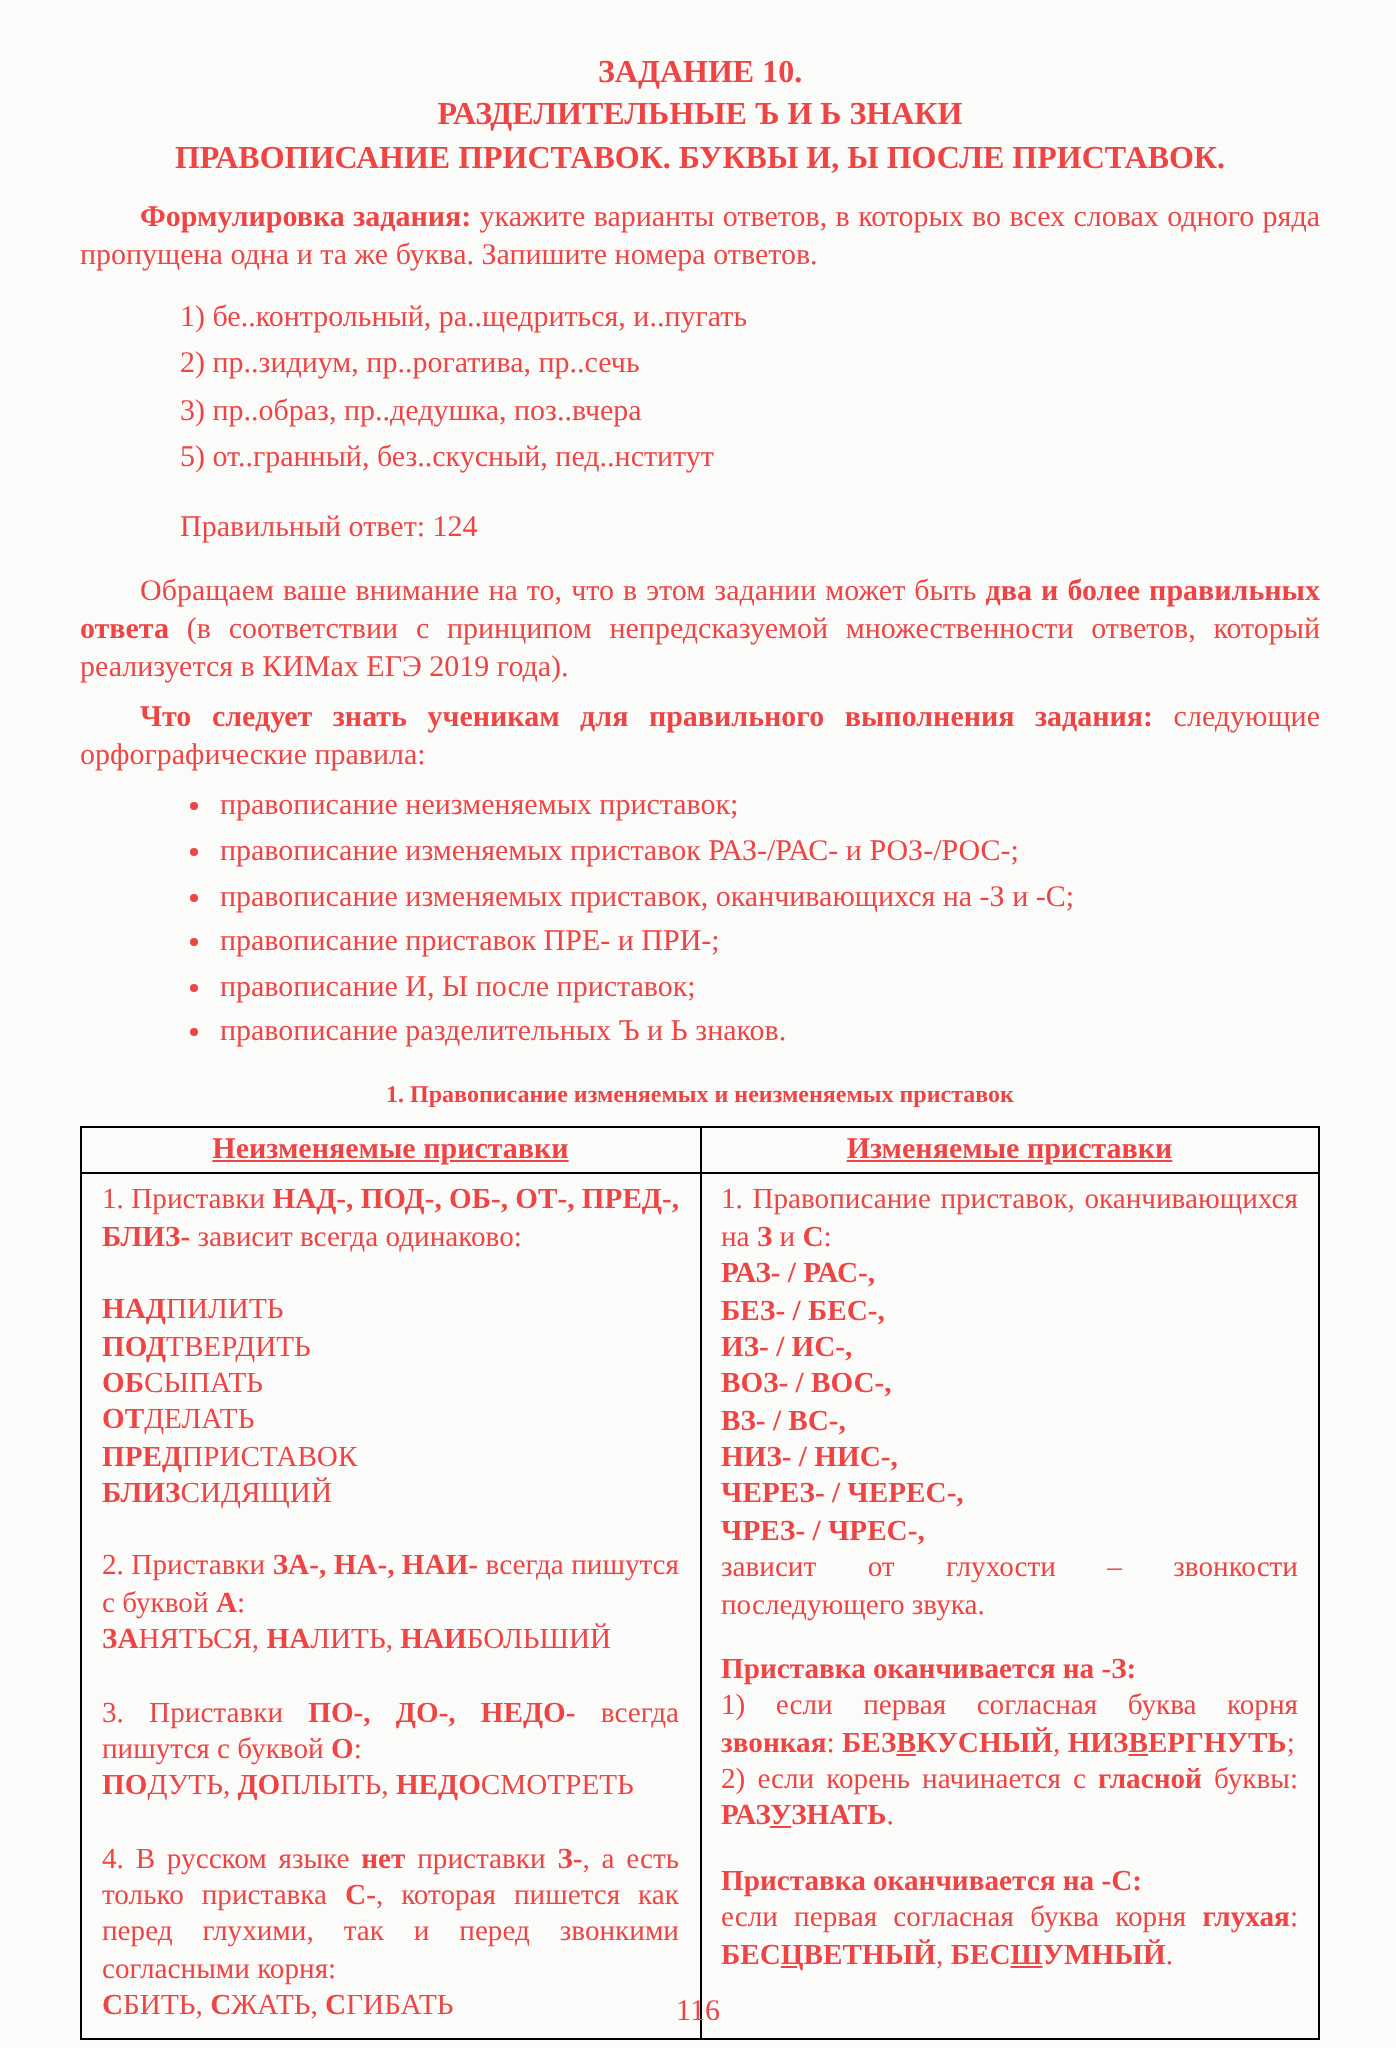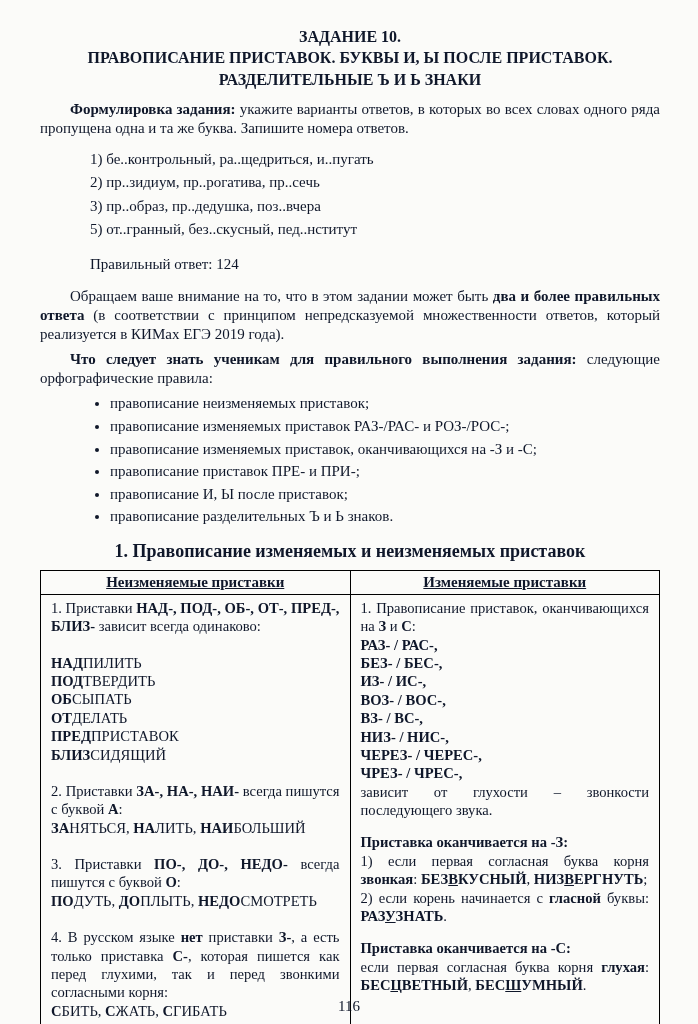--- a/index.html
+++ b/index.html
@@ -1,32 +1,32 @@
 <!DOCTYPE html>
 <html><head>
 <meta charset="utf-8">
 <style>
   html,body{margin:0;padding:0;}
   body{background:#d9d9d9;display:flex;justify-content:center;}
   .page{
     width:698px;height:1024px;box-sizing:border-box;
-    background:#fbfbf9;color:#0f172a;
+    background:#fbfbf9;color:#ef4444;
     font-family:"Liberation Serif", serif;
     font-size:15px;line-height:1.24;
     padding:26px 38px 18px 40px;
     position:relative;overflow:hidden;
   }
   .doc-title{text-align:center;font-weight:bold;font-size:16px;line-height:1.34;margin-bottom:10px;}
   .para{margin:7px 0;text-align:justify;text-indent:30px;}
   .options{margin:12px 0 10px 50px;}
   .options > div{margin-bottom:5px;}
   .answer{margin:16px 0 14px 50px;}
   .bullets{margin:4px 0 10px;padding-left:70px;list-style:disc;}
   .bullets li{margin-bottom:4px;}
-  .section-heading{font-size:18px;font-weight:bold;text-align:center;margin:14px 0 8px;}
+  .section-heading{font-size:12px;font-weight:bold;text-align:center;margin:14px 0 8px;}
   table.rules-table{width:100%;border-collapse:collapse;border:1.5px solid #000;table-layout:fixed;}
   table.rules-table th{
     border:1px solid #000;font-weight:bold;text-decoration:underline;
     text-align:center;padding:2px 14px;font-size:15px;
   }
   table.rules-table td{
     border:1px solid #000;vertical-align:top;
     padding:4px 10px 6px;font-size:14.6px;line-height:1.26;
   }
   .block{text-align:left;}
@@ -36,22 +36,22 @@
   .u{text-decoration:underline;}
   .page-number{position:absolute;left:0;right:0;bottom:8px;text-align:center;font-size:15px;}
 </style>
 </head>
 <body>
 
 <div class="page">
 
   <header class="doc-title">
     <div>ЗАДАНИЕ 10.</div>
+    <div>РАЗДЕЛИТЕЛЬНЫЕ Ъ И Ь ЗНАКИ</div>
     <div>ПРАВОПИСАНИЕ ПРИСТАВОК. БУКВЫ И, Ы ПОСЛЕ ПРИСТАВОК.</div>
-    <div>РАЗДЕЛИТЕЛЬНЫЕ Ъ И Ь ЗНАКИ</div>
   </header>
 
   <p class="para"><span class="b">Формулировка задания:</span><span> укажите варианты ответов, в которых во всех словах одного ряда пропущена одна и та же буква. Запишите номера ответов.</span></p>
 
   <div class="options">
       <div>1) бе..контрольный, ра..щедриться, и..пугать</div>
       <div>2) пр..зидиум, пр..рогатива, пр..сечь</div>
       <div>3) пр..образ, пр..дедушка, поз..вчера</div>
       <div>5) от..гранный, без..скусный, пед..нститут</div>
     </div>

